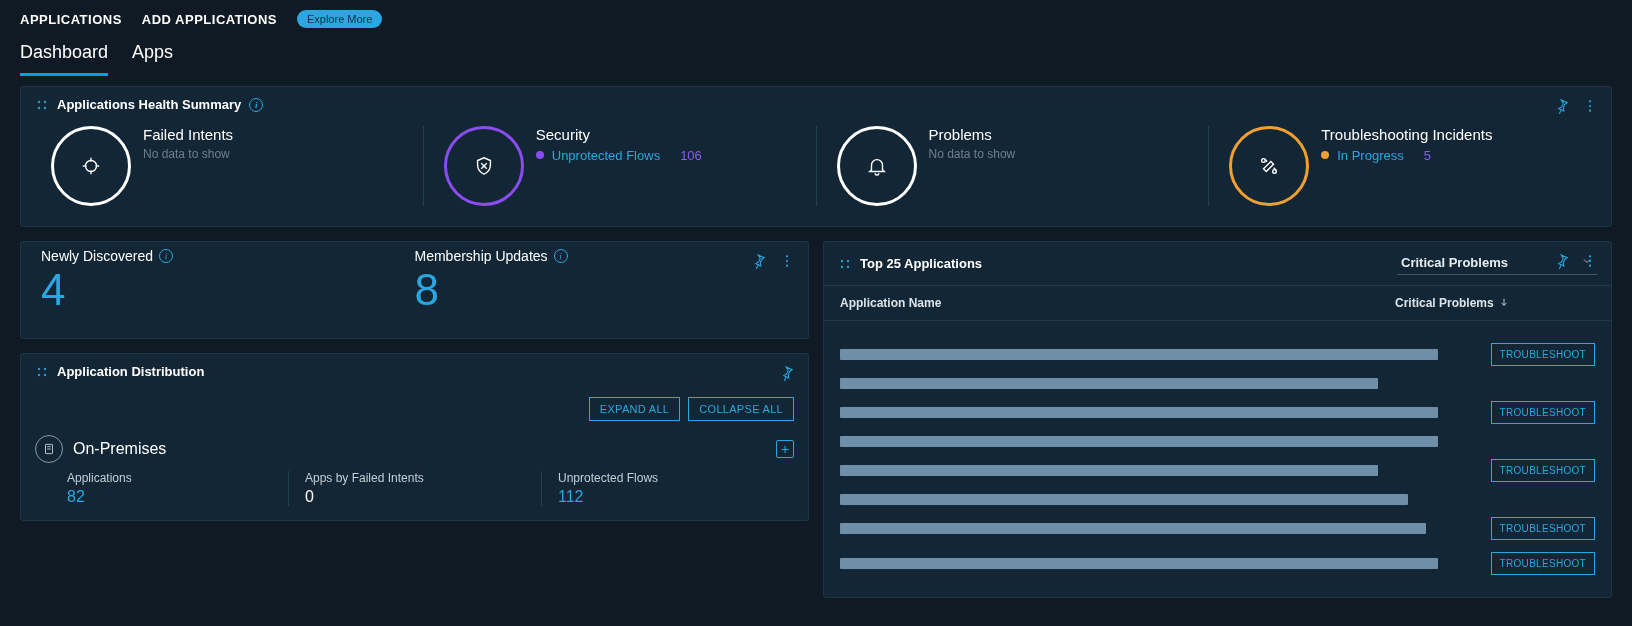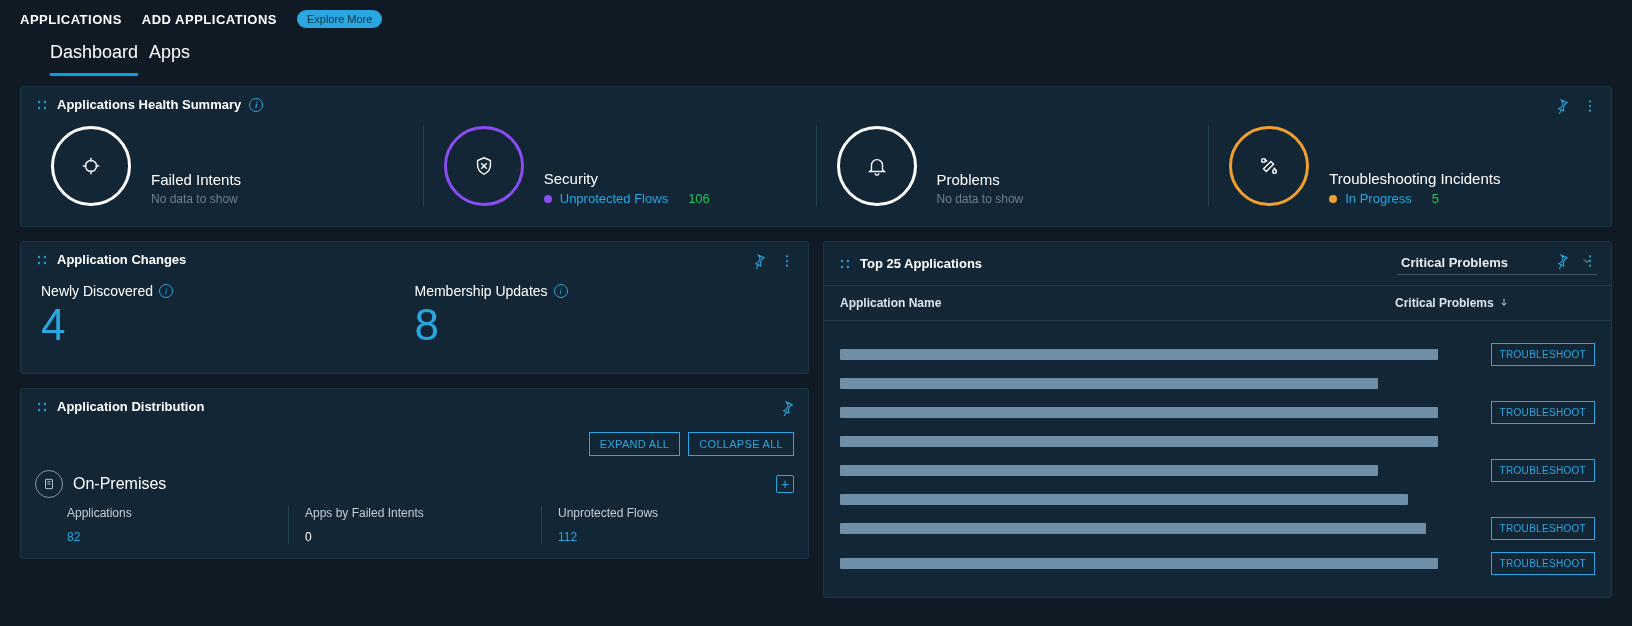--- a/index.html
+++ b/index.html
@@ -29,23 +29,22 @@
     background: #2aa7e0;
     color: #07303d;
     font-size: 11px;
     padding: 2px 10px;
     border-radius: 10px;
     font-weight: 500;
     line-height: 14px;
   }
   .sub-tabs {
     display: flex;
-    gap: 11px;
+    gap: 24px;
     padding: 14px 20px 0;
-    margin-left: 30px;
   }
   .sub-tabs .tab {
     color: #fff;
     font-size: 18px;
     padding-bottom: 10px;
     cursor: pointer;
   }
   .sub-tabs .tab.active {
     border-bottom: 3px solid #00a1e0;
   }
@@ -74,37 +73,37 @@
   }
   .pin-btn, .dots-btn {
     width:26px;height:26px;display:inline-flex;align-items:center;justify-content:center;
     color:#2aa7e0; cursor:pointer; border-radius:3px;
   }
   .panel-actions{ position:absolute; right:8px; top:6px; display:flex; gap:2px;}
   .health-row {
     display:flex; align-items:stretch; padding: 4px 10px 20px;
   }
   .health-item {
-    flex:1; display:flex; gap:20px; align-items:flex-end; padding:0 20px;
+    flex:1; display:flex; gap:12px; align-items:flex-start; padding:0 20px;
     border-left:1px solid #234153;
   }
   .health-item:first-child { border-left:none;}
   .ring {
     width:80px;height:80px;border-radius:50%;border:3px solid #fff;
     display:flex;align-items:center;justify-content:center;
   }
   .ring.purple{ border-color:#8a4df2;}
   .ring.orange{ border-color:#f0a030;}
   .health-text .title { font-size:15px; font-weight:500; margin-bottom:4px;}
   .health-text .sub   { font-size:12px; color:#6b8190;}
   .health-text .link  { color:#2aa7e0; font-size:13px;}
   .dot-legend{ display:inline-flex;align-items:center;gap:8px;}
   .dot{width:8px;height:8px;border-radius:50%;display:inline-block; background:#8a4df2;}
   .dot.orange{background:#f0a030;}
-  .link-num{ color:#22c55e; margin-left:12px;}
+  .link-num{ color:#8b5cf6; margin-left:12px;}
   .row2{
     display:grid;
     grid-template-columns: 1fr 1fr;
     gap: 14px;
     margin-top:14px;
   }
   .left-col{ display:flex; flex-direction:column; gap:14px;}
   .changes-body{
     display:grid;
     grid-template-columns:1fr 1fr;
@@ -124,21 +123,21 @@
     display:flex;align-items:center;justify-content:center;color:#c3ced6;
   }
   .plus-box{
     margin-left:auto; width:18px;height:18px;border:1px solid #2aa7e0;color:#2aa7e0;
     display:flex;align-items:center;justify-content:center;font-size:14px;cursor:pointer;border-radius:2px;
   }
   .dist-stats{ display:grid; grid-template-columns: repeat(3,1fr); gap:0; }
   .dist-stat{ padding:0 16px; border-left:1px solid #234153;}
   .dist-stat:first-child{ border-left:none; padding-left:32px;}
   .dist-stat .lbl{ font-size:12px; color:#c3ced6;}
-  .dist-stat .val{ font-size:12px; color:#2aa7e0; margin-top:10px;}
+  .dist-stat .val{ font-size:16px; color:#2aa7e0; margin-top:3px;}
   .dist-stat .val.white{ color:#fff;}
   .top-apps .filter{
     margin-left:auto; display:flex; align-items:center; gap:10px;
   }
   .select{
     min-width:200px; border-bottom:1px solid #3d5662; padding:3px 4px 4px;
     display:flex; justify-content:space-between; align-items:center; color:#e6eef3;
     font-size:13px; cursor:pointer;
   }
   .table-head{
@@ -266,33 +265,20 @@
           </div>
         </div>
       </div>
     </div>
   </div>
 
   <div class="row2">
     <div class="left-col">
 
       <div class="panel">
-        <div class="panel-header">
-          <span class="drag-handle">
-            <svg viewBox="0 0 12 12" width="12" height="12">
-                <g fill="#2aa7e0">
-                  <circle cx="3" cy="3" r="1.2"></circle>
-                  <circle cx="9" cy="3" r="1.2"></circle>
-                  <circle cx="3" cy="9" r="1.2"></circle>
-                  <circle cx="9" cy="9" r="1.2"></circle>
-                </g>
-              </svg>
-          </span>
-          <span>Application Changes</span>
-        </div>
         <div class="panel-actions">
           <span class="pin-btn">
             <svg viewBox="0 0 24 24" width="16" height="16" fill="none" stroke="#2aa7e0" stroke-width="1.6">
                 <path d="M14 3l7 7-4 1-4 4-1 5-3-3-5 5 5-5-3-3 5-1 4-4z" transform="rotate(-20 12 12)"></path>
               </svg>
           </span>
           <span class="dots-btn">
             <svg viewBox="0 0 24 24" width="16" height="16" fill="#2aa7e0">
                 <circle cx="12" cy="5" r="1.6"></circle>
                 <circle cx="12" cy="12" r="1.6"></circle>

